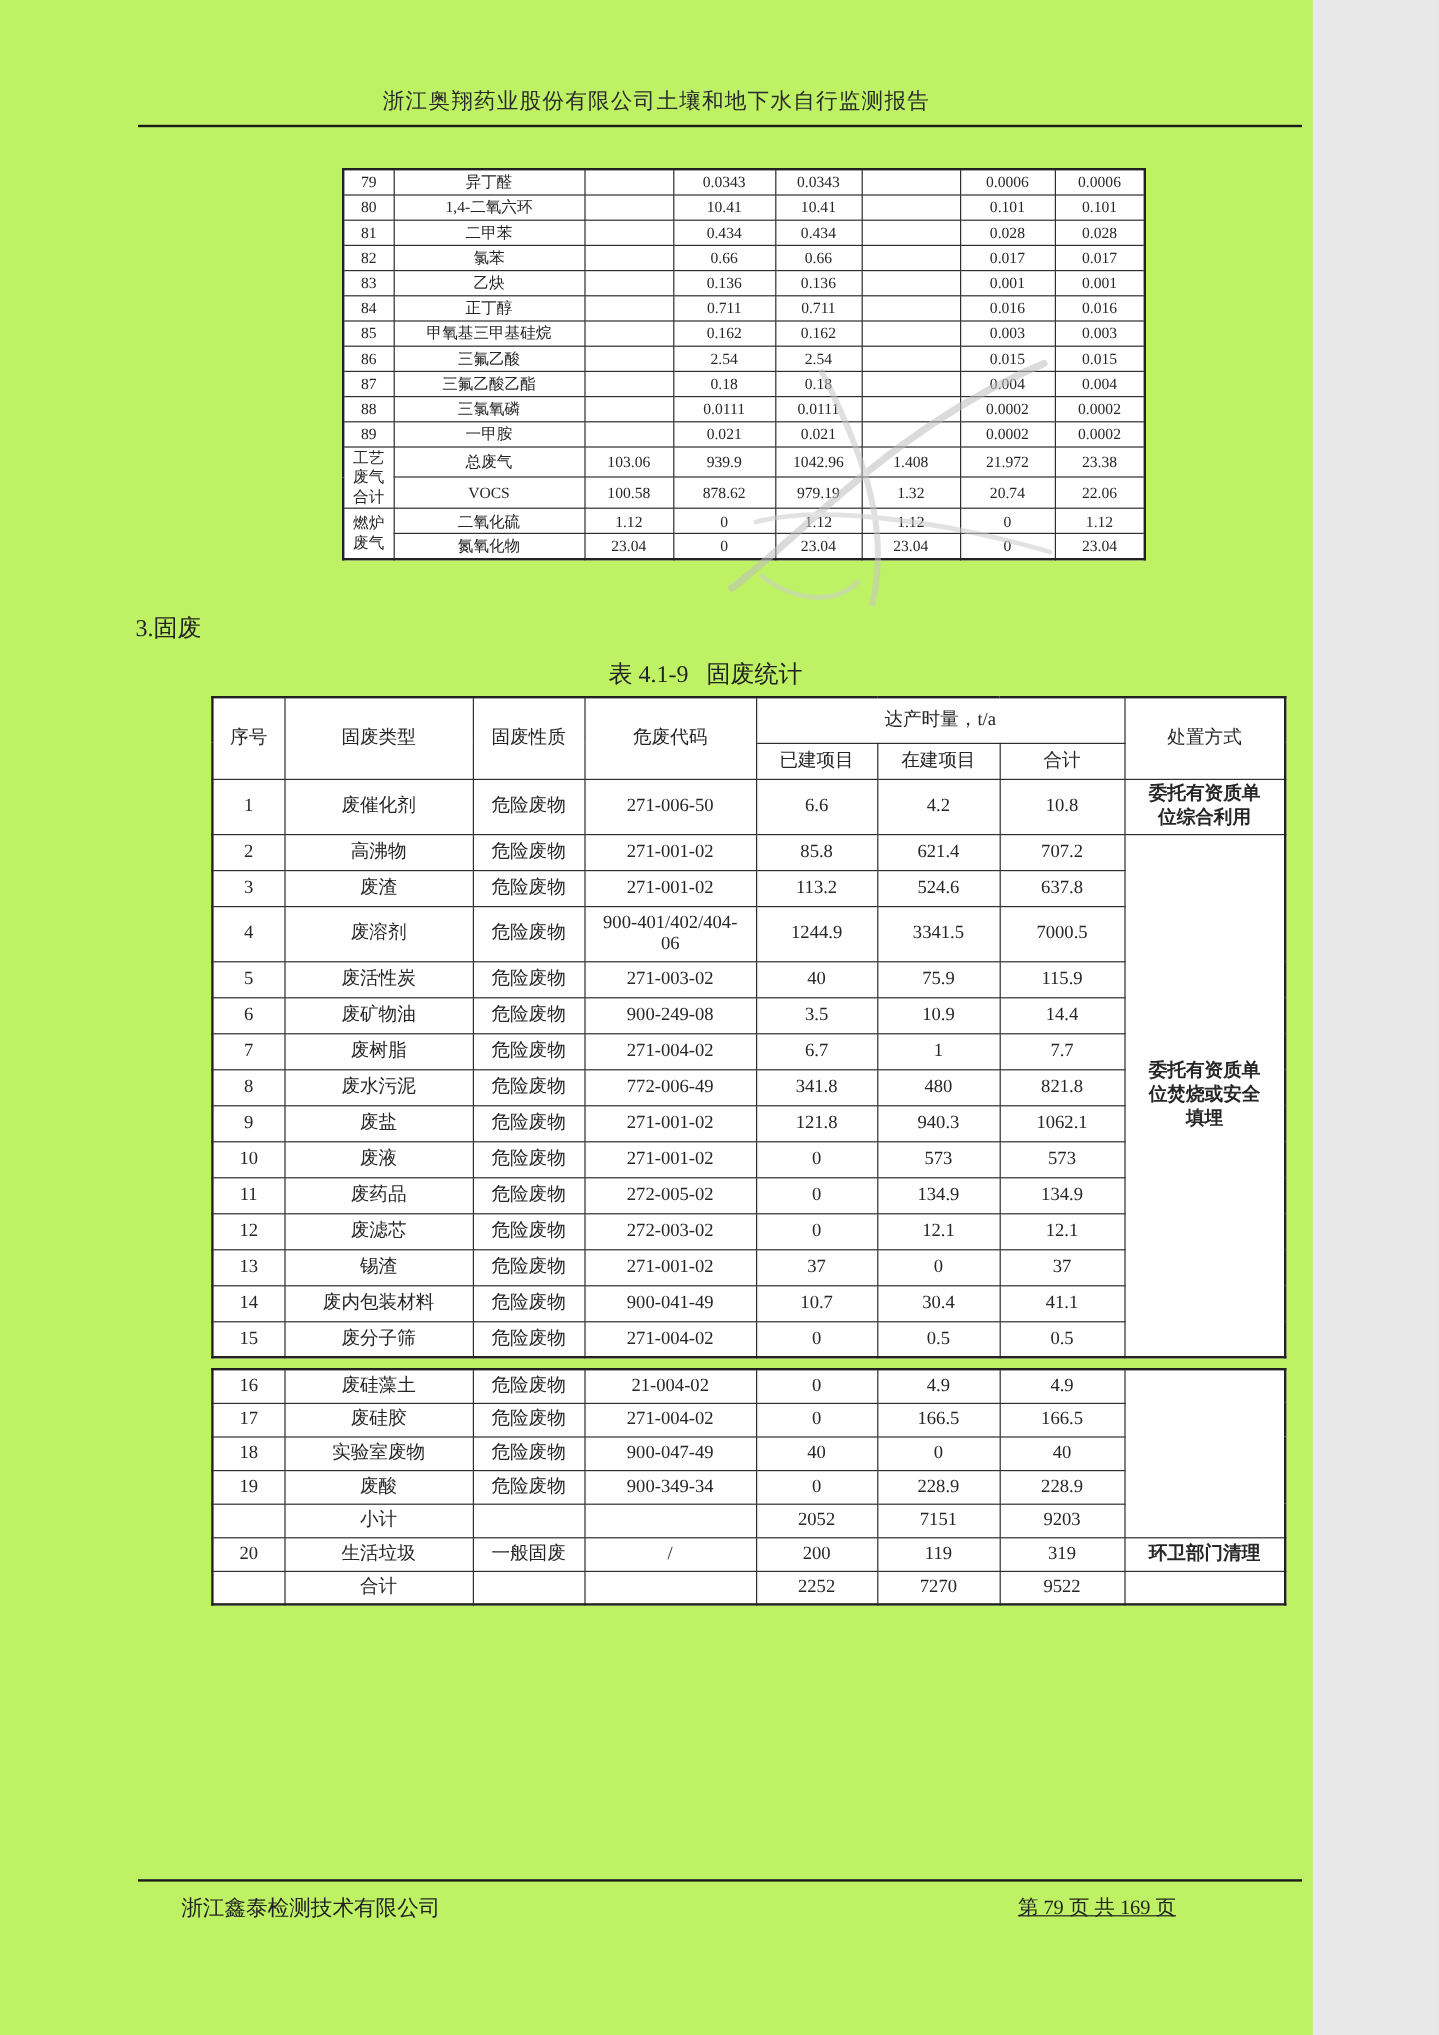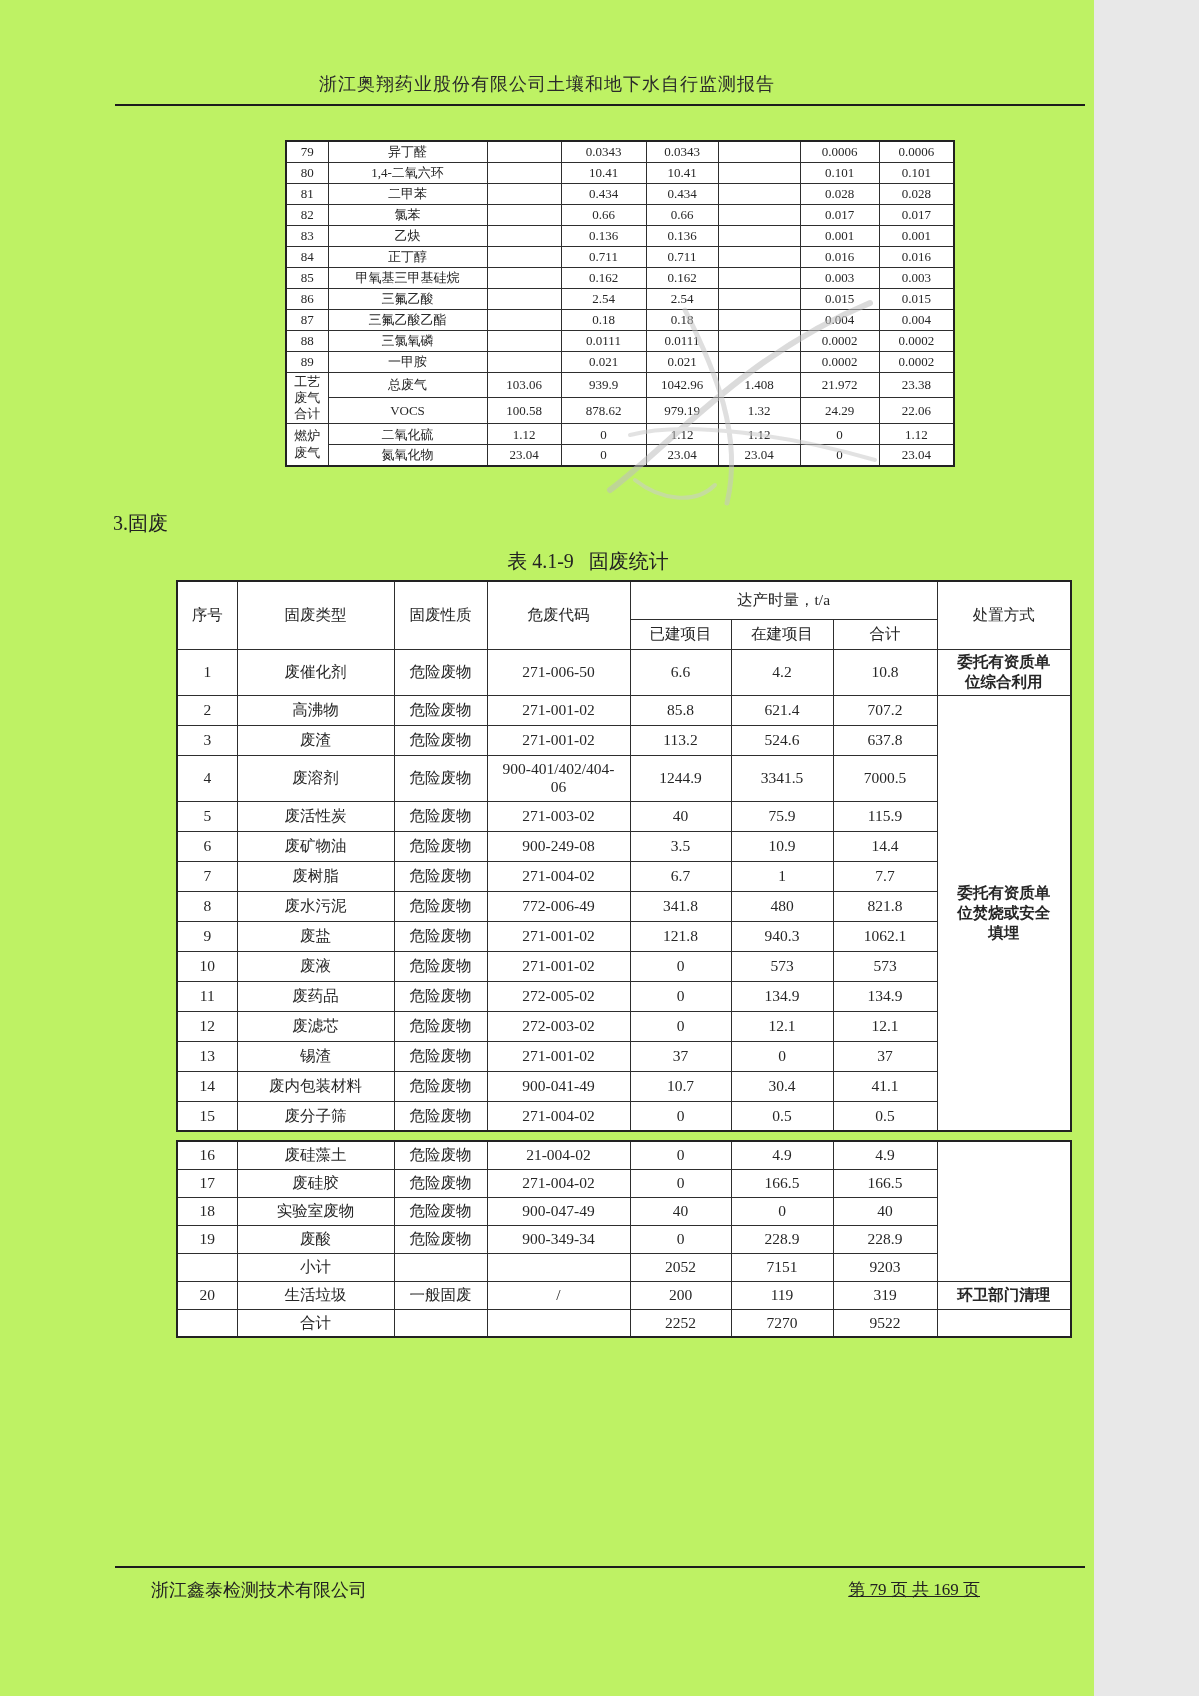--- a/index.html
+++ b/index.html
@@ -198,21 +198,21 @@
           <td>1.408</td>
           <td>21.972</td>
           <td>23.38</td>
         </tr>
         <tr>
           <td>VOCS</td>
           <td>100.58</td>
           <td>878.62</td>
           <td>979.19</td>
           <td>1.32</td>
-          <td>24.29</td>
+          <td>20.74</td>
           <td>22.06</td>
         </tr>
         <tr>
           <td rowspan="2" class="group-label">燃炉废气</td>
           <td>二氧化硫</td>
           <td>1.12</td>
           <td>0</td>
           <td>1.12</td>
           <td>1.12</td>
           <td>0</td>

